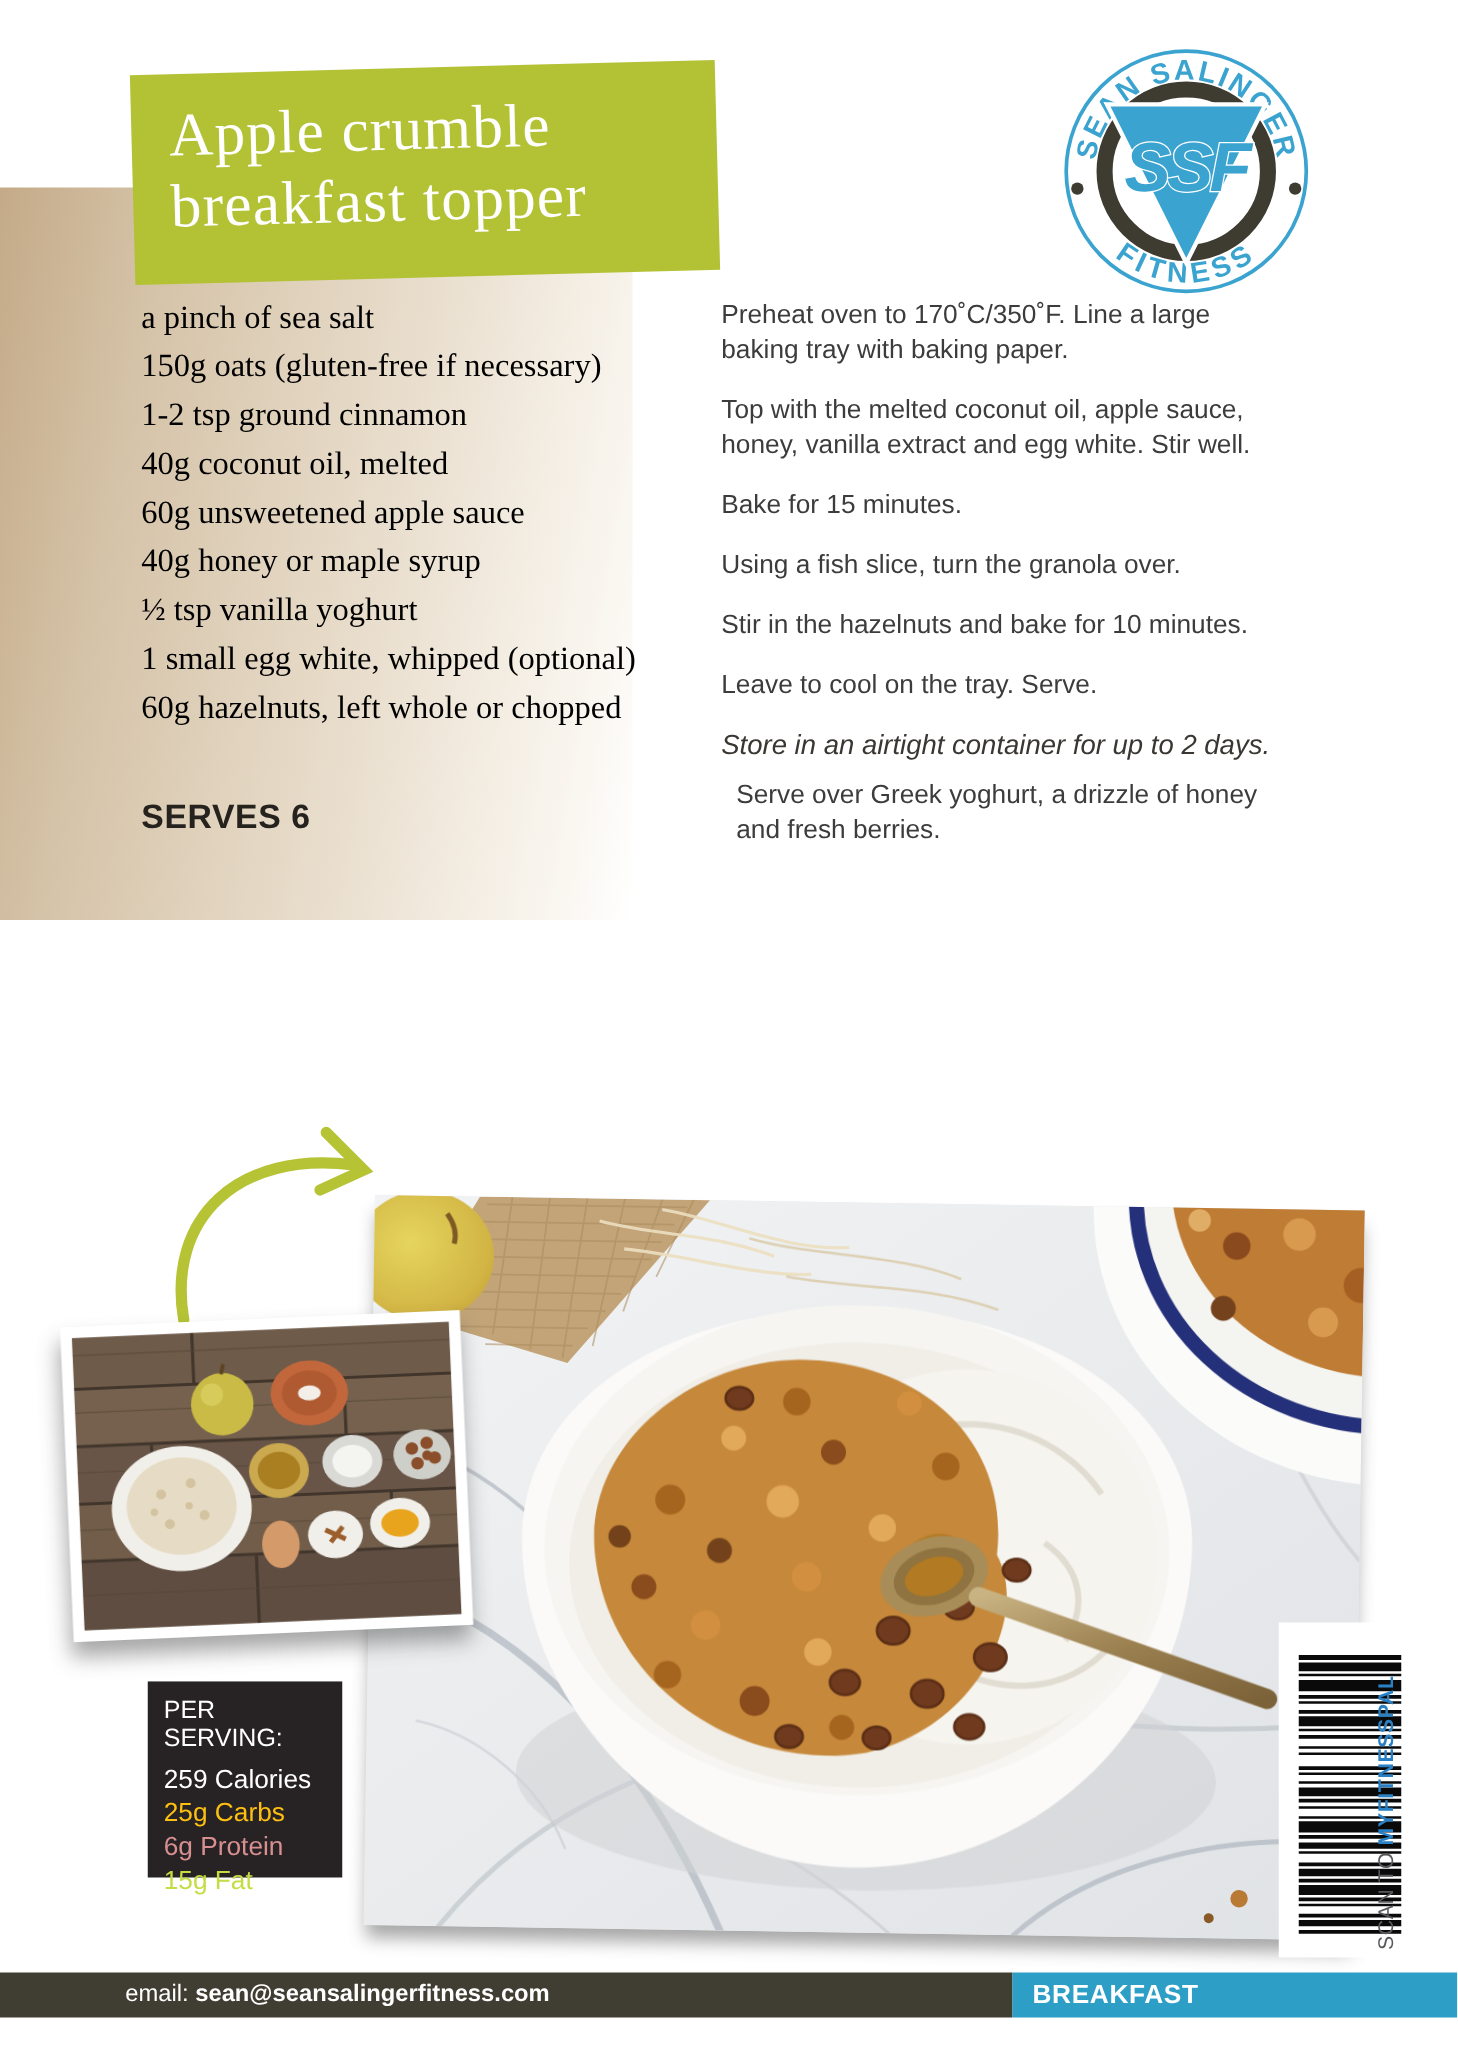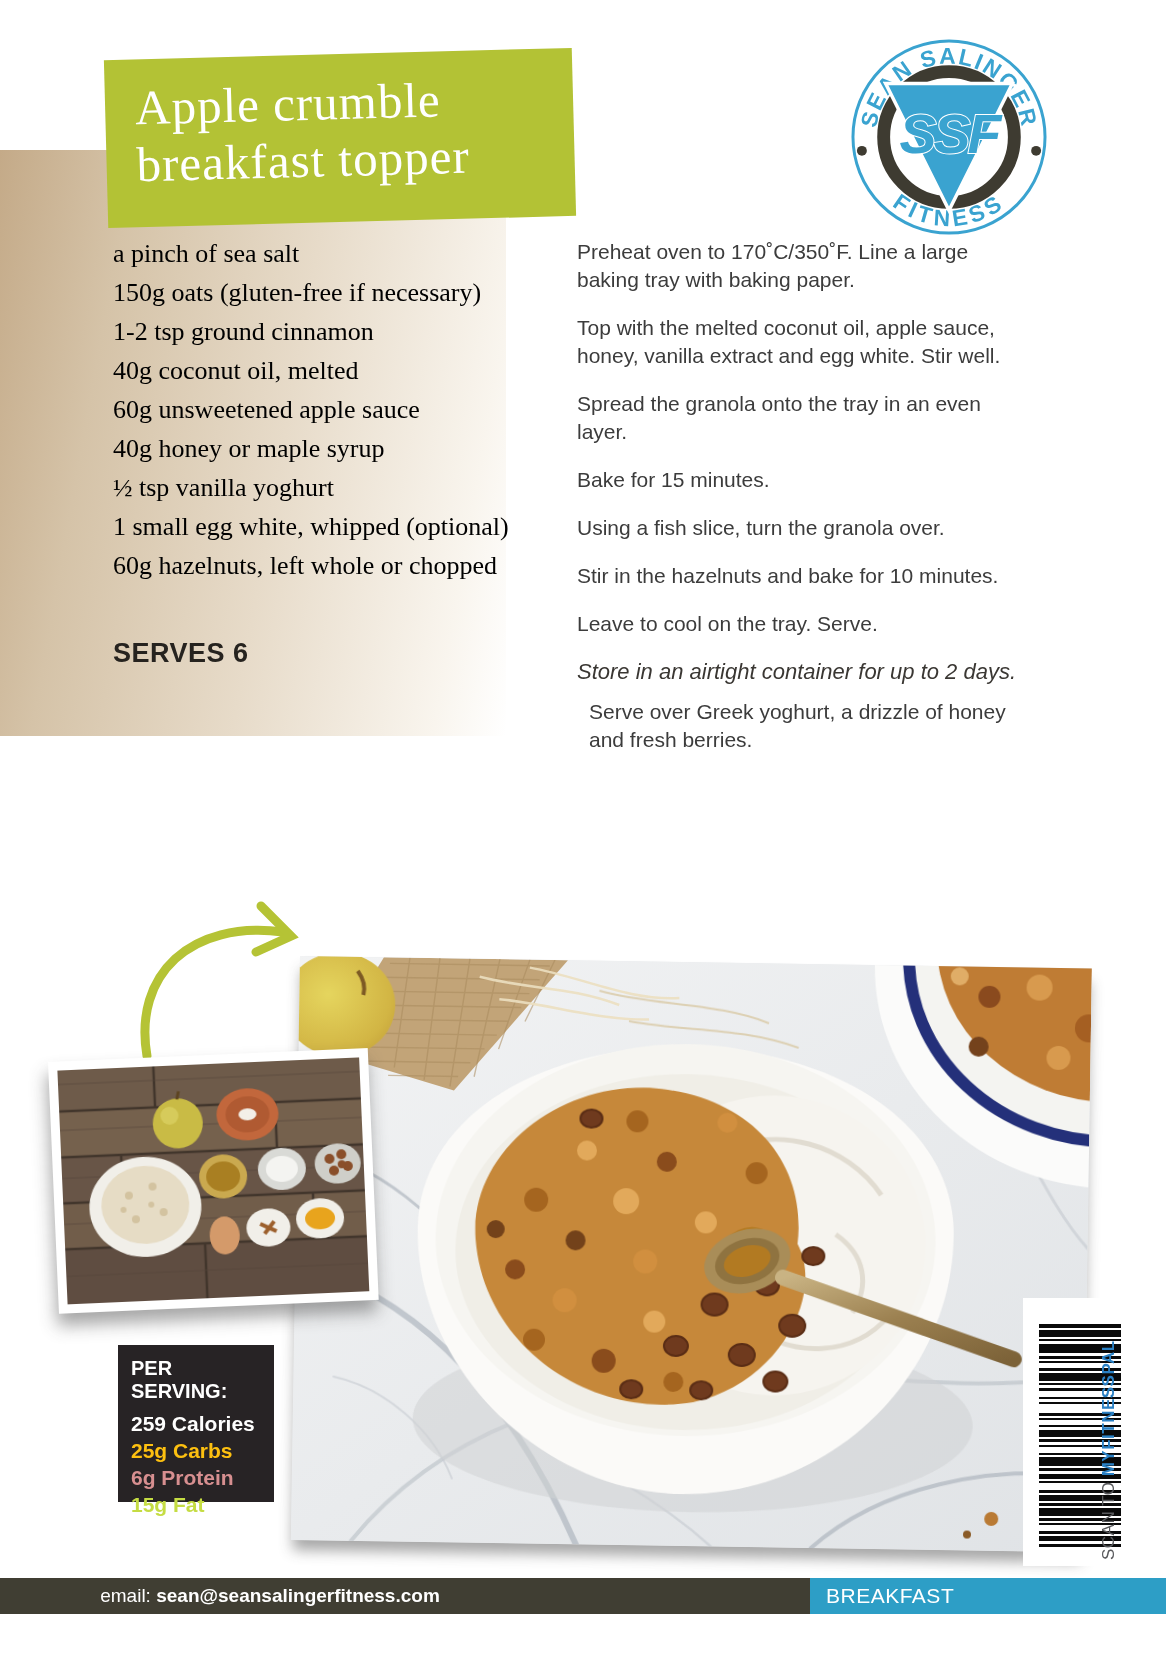--- a/index.html
+++ b/index.html
@@ -43,42 +43,42 @@
     transform:rotate(0.9deg);transform-origin:0 0;z-index:2;
     box-shadow:0 12px 14px -2px rgba(60,60,60,.45);overflow:hidden;background:#e9ebed;}
 
   
   .small-photo{position:absolute;left:48px;top:1062px;width:302px;height:234px;
     background:#ffffff;padding:9px;transform:rotate(-2.5deg);transform-origin:0 0;z-index:5;
     box-shadow:-2px 12px 16px rgba(60,60,60,.45);}
 
   
   .nutrition{position:absolute;left:118px;top:1345px;width:130px;height:133px;z-index:6;
-    background:#272325;padding:12px 13px;color:#ffffff;font-weight:bold;}
+    background:#272325;padding:12px 13px;color:#ffffff;font-weight:normal;}
   .nutrition .nhead{font-size:20px;margin-bottom:7px;}
   .nutrition .nline{font-size:21px;line-height:27px;}
   .n-cal{color:#ffffff;} .n-carbs{color:#fdc010;} .n-protein{color:#d78f90;} .n-fat{color:#c5dc43;}
 
   
   .barcode-card{position:absolute;left:1023px;top:1298px;width:133px;height:268px;
     background:#ffffff;z-index:6;}
   .bars{position:absolute;left:16px;top:26px;width:82px;}
   .bars .bar{background:#0a0a0a;width:82px;}
   .scanto{position:absolute;left:1099px;top:1560px;width:300px;transform:rotate(-90deg);
     transform-origin:0 0;font-size:17px;letter-spacing:.5px;z-index:7;white-space:nowrap;}
   .scanto .st{color:#58595c;font-weight:normal;}
   .scanto .mfp{color:#2a80c4;font-weight:bold;}
 
   
   .footer-dark{position:absolute;left:0;top:1578px;width:810px;height:36px;background:#403e33;z-index:7;}
   .footer-email{position:absolute;left:0;top:0;width:540px;height:36px;line-height:36px;
     text-align:center;color:#ffffff;font-size:19px;}
   .footer-email .addr{font-weight:bold;}
   .footer-blue{position:absolute;left:810px;top:1578px;width:356px;height:36px;background:#2d9ec6;z-index:7;
-    color:#ffffff;font-weight:normal;font-size:21px;line-height:36px;padding-left:16px;box-sizing:border-box;letter-spacing:.5px;}
+    color:#ffffff;font-weight:bold;font-size:21px;line-height:36px;padding-left:16px;box-sizing:border-box;letter-spacing:.5px;}
 </style>
 </head>
 <body>
 
 <div class="page">
 
   <div class="tan-panel"></div>
 
   <div class="title-box">
     <h1><span>Apple crumble</span><br>
@@ -115,21 +115,20 @@
     <div>40g honey or maple syrup</div>
     <div>½ tsp vanilla yoghurt</div>
     <div>1 small egg white, whipped (optional)</div>
     <div>60g hazelnuts, left whole or chopped</div>
   </div>
   <div class="serves">SERVES 6</div>
 
   <div class="instructions">
     <p class="step">Preheat oven to 170˚C/350˚F. Line a large baking tray with baking paper.</p>
     <p class="step">Top with the melted coconut oil, apple sauce, honey, vanilla extract and egg white. Stir well.</p>
-    <p class="step">Spread the granola onto the tray in an even layer.</p>
     <p class="step">Bake for 15 minutes.</p>
     <p class="step">Using a fish slice, turn the granola over.</p>
     <p class="step">Stir in the hazelnuts and bake for 10 minutes.</p>
     <p class="step">Leave to cool on the tray. Serve.</p>
     <p class="note">Store in an airtight container for up to 2 days.</p>
     <p class="serving-text">Serve over Greek yoghurt, a drizzle of honey and fresh berries.</p>
   </div>
 
   <div class="arrow">
     <svg width="185" height="170" viewBox="0 0 185 170">

